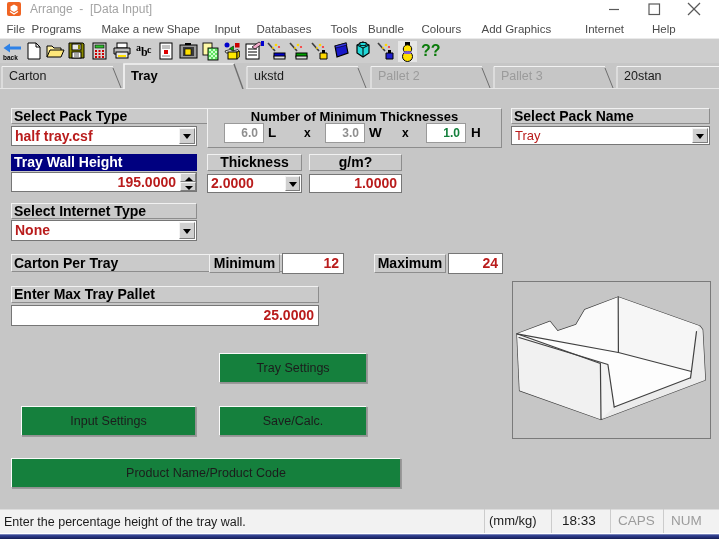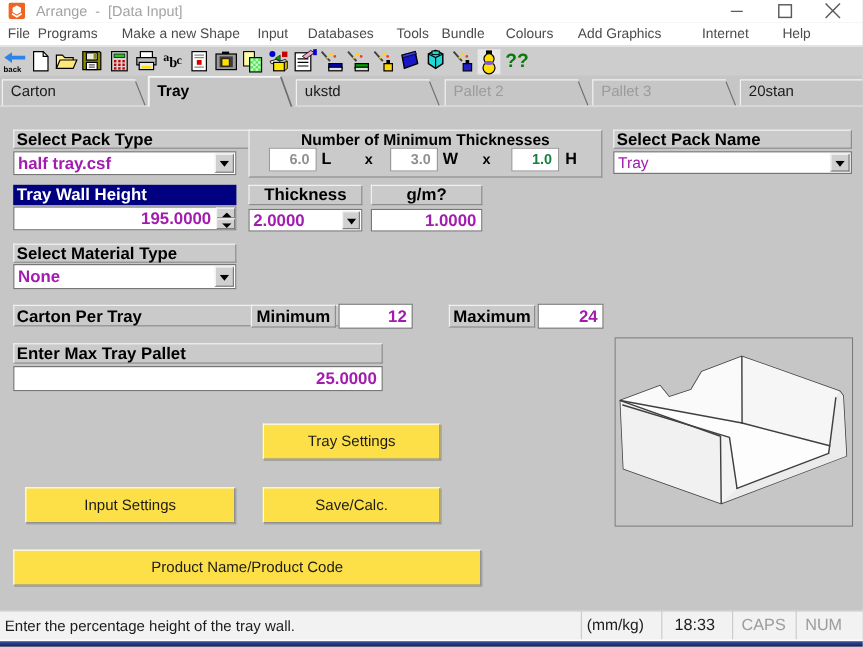--- a/index.html
+++ b/index.html
@@ -15,26 +15,26 @@
   
   #toolbar{left:0;top:38px;width:719px;height:25px;background:#cdcdcd;
            border-top:1px solid #eaeaea;box-sizing:border-box;}
   
   #content{left:0;top:89px;width:719px;height:416px;background:#c6c6c6;}
   .lbl{position:absolute;background:#cacaca;box-sizing:border-box;
        border-top:1px solid #f1f1f1;border-left:1px solid #f1f1f1;
        border-bottom:1px solid #8d8d8d;border-right:1px solid #8d8d8d;
        font-size:14px;font-weight:bold;color:#000;padding-left:2px;}
   .inp{position:absolute;background:#ffffff;box-sizing:border-box;
-       border:1px solid #767676;font-size:14px;font-weight:bold;color:#a21caf;}
+       border:1px solid #767676;font-size:14px;font-weight:bold;color:#b91c1c;}
   .ddbtn{position:absolute;background:#d0d0d0;box-sizing:border-box;
        border-top:1px solid #f4f4f4;border-left:1px solid #f4f4f4;
        border-bottom:1px solid #7d7d7d;border-right:1px solid #7d7d7d;}
   .ddbtn svg{position:absolute;left:3px;top:5px;}
-  .btn{position:absolute;background:#fde047;box-sizing:border-box;
+  .btn{position:absolute;background:#15803d;box-sizing:border-box;
        border:1px solid #929292;border-top-color:#fafafa;border-left-color:#fafafa;
        box-shadow:1px 1px 0 #9a9a9a;
        font-size:12.5px;color:#1c1c1c;text-align:center;}
   
   #status{left:0;top:509px;width:719px;height:24px;background:#f2f2f2;
           border-top:1px solid #dcdcdc;}
   .sp{position:absolute;top:0;height:24px;border-left:1px solid #cccccc;}
   .st{position:absolute;font-size:12.5px;color:#1c1c1c;}
   #blue{left:0;top:533px;width:719px;height:6px;
         background:linear-gradient(#ffffff 0%,#ffffff 14%,#3a4a9a 30%,#232f76 70%,#151d52 100%);}
@@ -288,21 +288,21 @@
     <svg style="position:absolute;left:4px;top:3px" width="8" height="5">
         <path d="M4 0 L8 4 L0 4 Z" fill="#000"></path>
       </svg>
     </div>
   <div class="ddbtn" style="left:180px;top:182px;width:16px;height:9px;">
     <svg style="position:absolute;left:4px;top:3px" width="8" height="5">
         <path d="M0 0 L8 0 L4 4 Z" fill="#000"></path>
       </svg>
     </div>
 
-  <div class="lbl" style="left:11px;top:203px;width:186px;height:16px;line-height:14px;">Select Material Type</div>
+  <div class="lbl" style="left:11px;top:203px;width:186px;height:16px;line-height:14px;">Select Internet Type</div>
   <div class="inp" style="left:11px;top:220px;width:186px;height:21px;line-height:19px;padding-left:3px;">None</div>
   <div class="ddbtn" style="left:179px;top:222px;width:16px;height:17px;">
     <svg width="9" height="6" style="top:6px">
         <path d="M0 0 L8 0 L4 5 Z" fill="#000"></path>
       </svg>
     </div>
 
   <div class="lbl" style="left:11px;top:254px;width:317px;height:18px;line-height:16px;">Carton Per Tray</div>
 
   <div class="lbl" style="left:11px;top:286px;width:308px;height:17px;line-height:15px;">Enter Max Tray Pallet</div>

